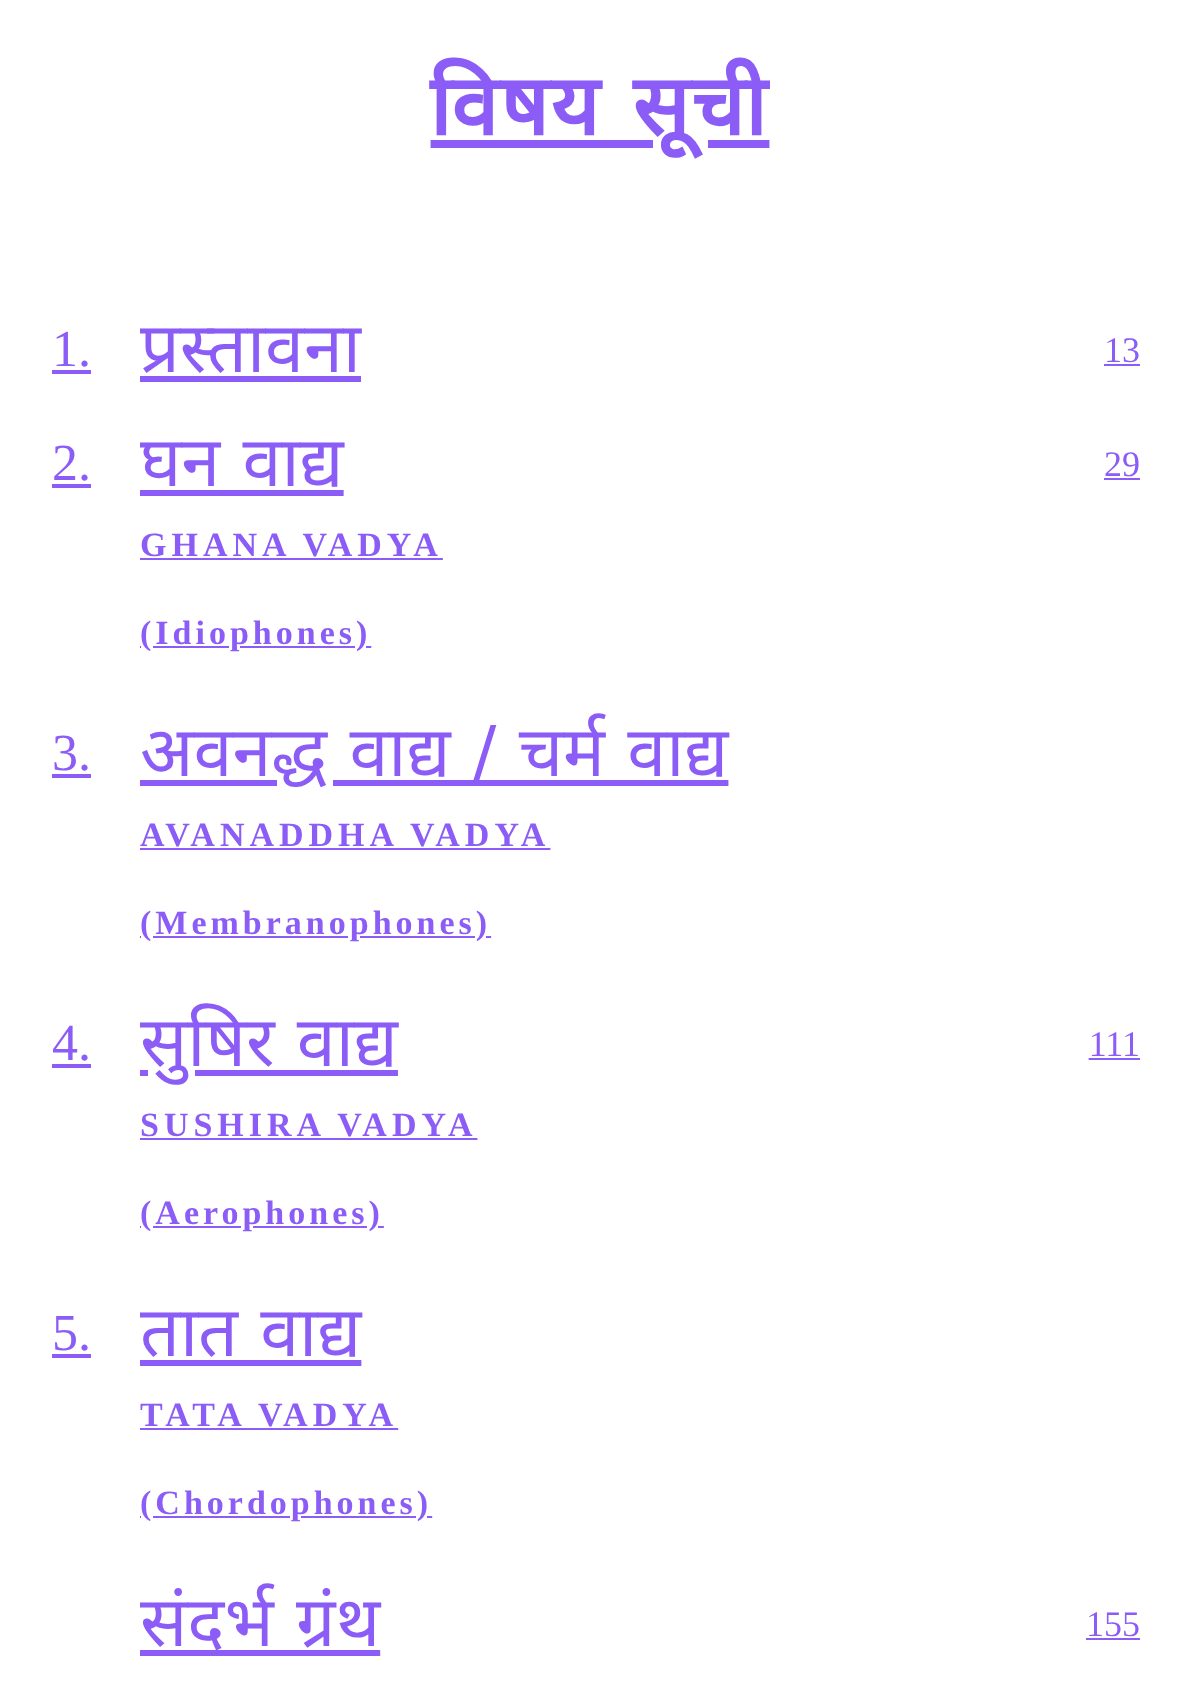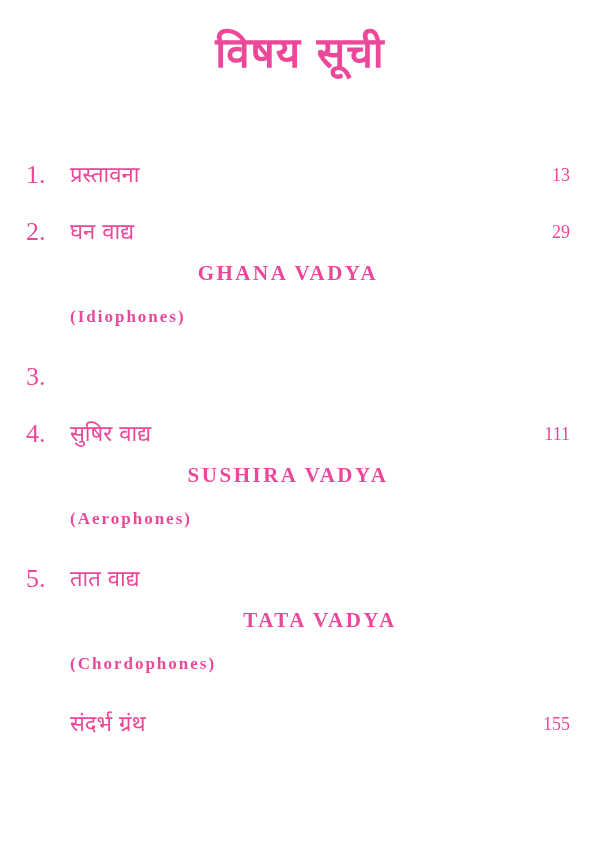--- a/index.html
+++ b/index.html
@@ -5,24 +5,25 @@
   html, body {
     margin: 0;
     padding: 0;
     background: #ffffff;
   }
   .page {
     position: relative;
     width: 600px;
     height: 854px;
     background: #ffffff;
-    color: #ec4899;
+    color: #8b5cf6;
     font-family: "Liberation Serif", "DejaVu Serif", serif;
     overflow: hidden;
     box-sizing: border-box;
+    text-decoration: underline;
   }
   .title {
     margin: 0;
     padding-top: 24px;
     text-align: center;
     font-size: 42px;
     line-height: 58px;
     font-weight: 600;
     font-family: "DejaVu Sans", "Liberation Serif", serif;
     letter-spacing: 1px;
@@ -41,31 +42,30 @@
     flex: 0 0 44px;
     font-size: 26px;
     line-height: 38px;
     font-family: "Liberation Serif", "DejaVu Serif", serif;
   }
   .entry-body {
     flex: 1 1 auto;
     min-width: 0;
   }
   .line-hindi {
-    font-size: 22px;
+    font-size: 35px;
     line-height: 38px;
     font-family: "DejaVu Sans", "Liberation Serif", serif;
   }
   .line-english {
-    font-size: 21px;
+    font-size: 17px;
     line-height: 44px;
     font-weight: bold;
     letter-spacing: 2.5px;
     font-family: "Liberation Serif", "DejaVu Serif", serif;
-    text-align: center;
   }
   .line-class {
     font-size: 17px;
     line-height: 44px;
     font-weight: bold;
     letter-spacing: 2px;
     font-family: "Liberation Serif", "DejaVu Serif", serif;
   }
   .entry-page {
     flex: 0 0 64px;
@@ -97,20 +97,25 @@
       <div class="entry-body">
         <div class="line-hindi">घन वाद्य</div>
         <div class="line-english">GHANA VADYA</div>
         <div class="line-class">(Idiophones)</div>
       </div>
       <div class="entry-page">29</div>
     </div>
 
     <div class="entry">
       <div class="entry-num">3.</div>
+      <div class="entry-body">
+        <div class="line-hindi">अवनद्ध वाद्य / चर्म वाद्य</div>
+        <div class="line-english">AVANADDHA VADYA</div>
+        <div class="line-class">(Membranophones)</div>
+      </div>
     </div>
 
     <div class="entry">
       <div class="entry-num">4.</div>
       <div class="entry-body">
         <div class="line-hindi">सुषिर वाद्य</div>
         <div class="line-english">SUSHIRA VADYA</div>
         <div class="line-class">(Aerophones)</div>
       </div>
       <div class="entry-page">111</div>

